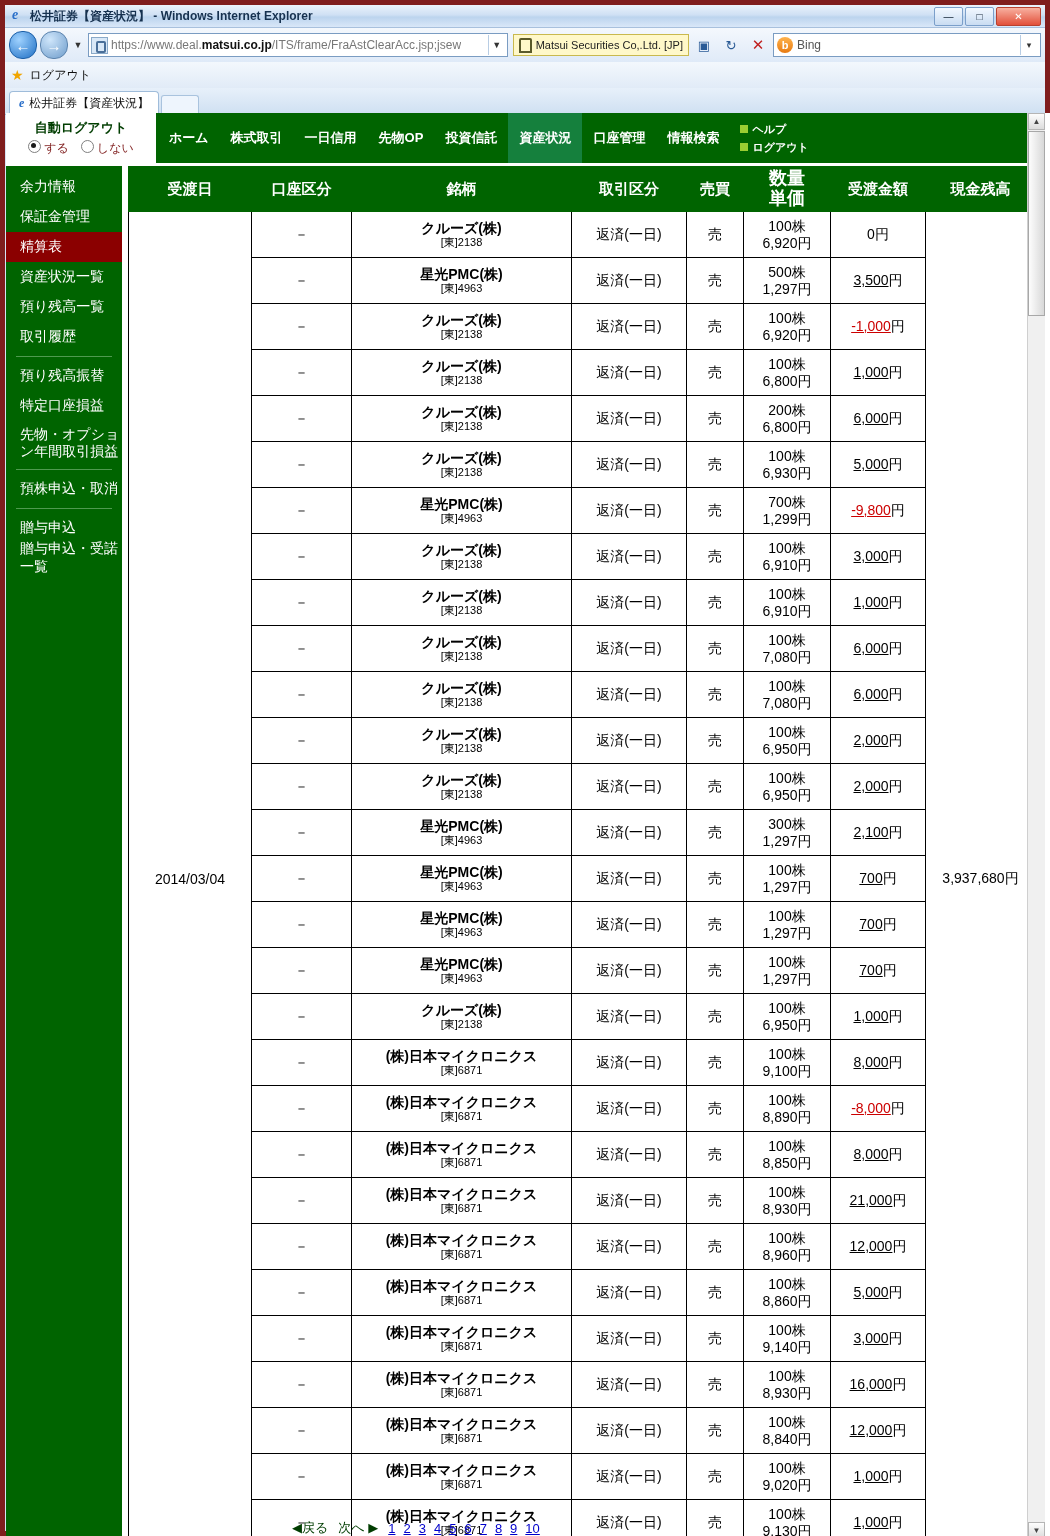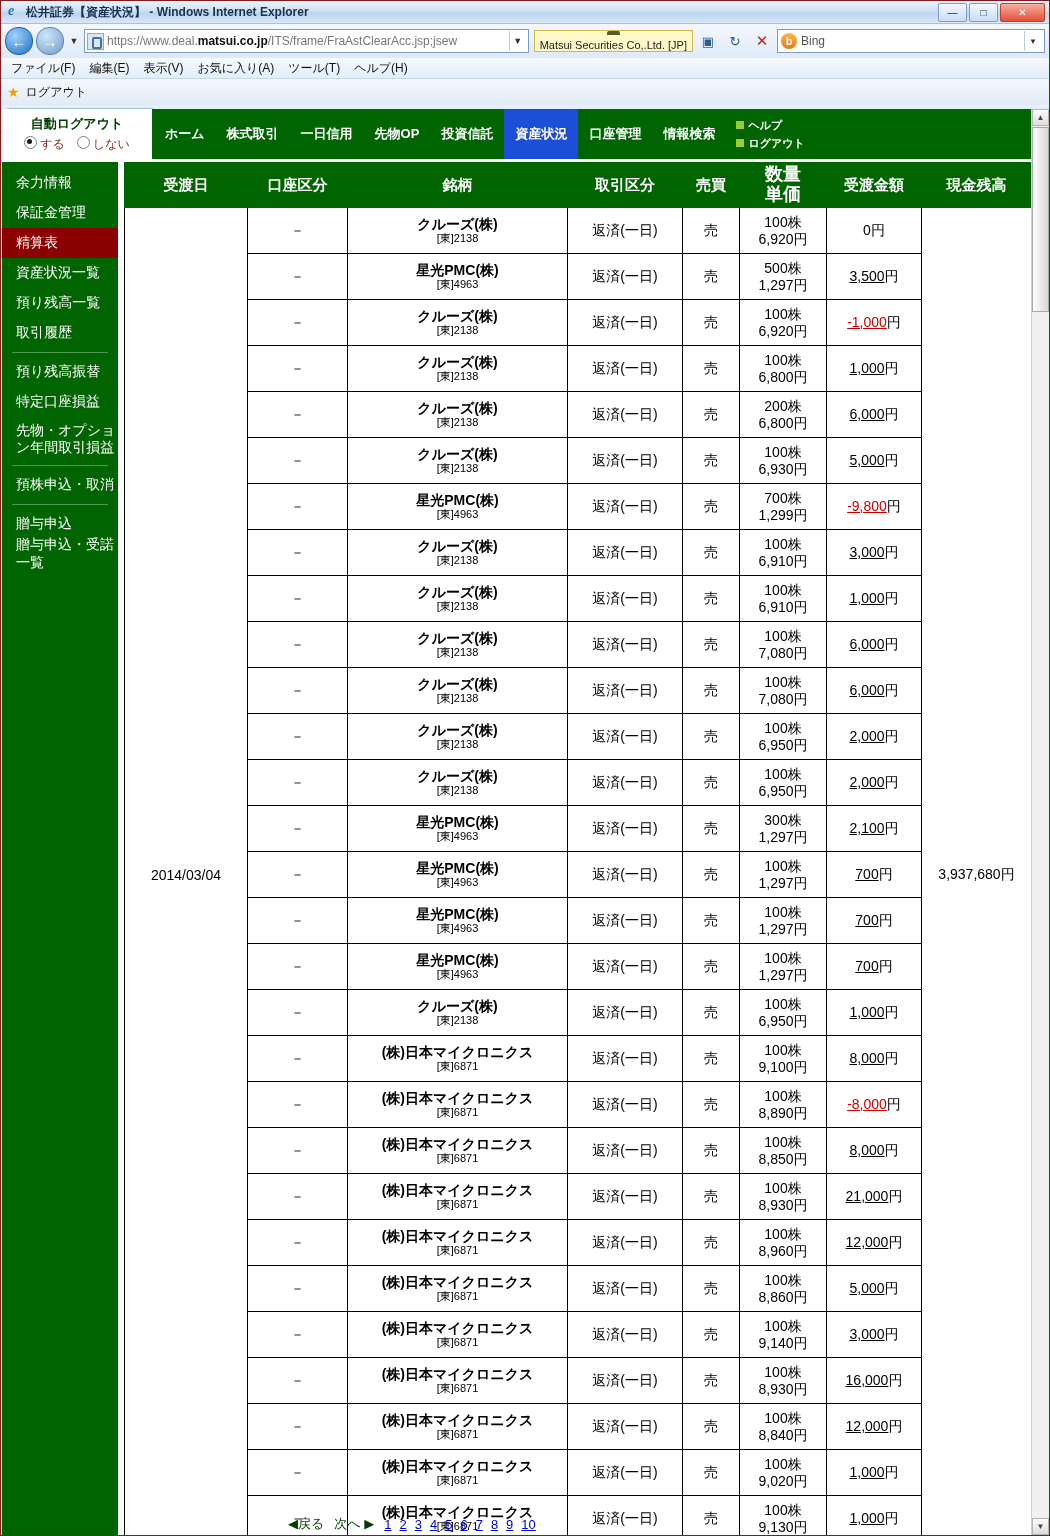--- a/index.html
+++ b/index.html
@@ -3,21 +3,21 @@
 <meta charset="utf-8">
 <style>
   html,body{margin:0;padding:0;}
   body{
     width:1050px;height:1536px;overflow:hidden;
     font-family:"Liberation Sans","DejaVu Sans",sans-serif;
     font-size:12px;background:#ffffff;
   }
   
   .window{width:1050px;height:1536px;position:relative;background:#d6e3f4;
-    border:1px solid #7f1d1d;box-sizing:border-box;}
+    border:5px solid #7f1d1d;box-sizing:border-box;}
   .titlebar{height:22px;background:linear-gradient(to bottom,#eaf2fb 0%,#cfe0f4 45%,#bcd4ee 55%,#d9e7f8 100%);
     display:flex;align-items:center;padding:0 2px;border-bottom:1px solid #a8c0dd;}
   .titlebar .ie-ico{width:16px;height:16px;margin:0 4px 0 3px;position:relative;}
   .titlebar .ie-ico:before{content:"e";position:absolute;left:2px;top:-1px;color:#2a6fc9;
     font-weight:bold;font-style:italic;font-size:14px;font-family:"Liberation Serif",serif;}
   .title-text{font-size:12px;color:#16314f;font-weight:bold;white-space:nowrap;}
   .win-btns{margin-left:auto;display:flex;gap:2px;padding-right:2px;}
   .win-btn{width:27px;height:17px;border:1px solid #7b9fca;border-radius:2px;
     background:linear-gradient(to bottom,#f2f8ff,#c9dcf2);display:flex;align-items:center;justify-content:center;
     font-size:10px;color:#123;}
@@ -33,21 +33,21 @@
   .addrbar{flex:1;height:22px;background:#fff;border:1px solid #7a9cc2;display:flex;align-items:center;
     padding:0 2px;gap:3px;}
   .lock{width:15px;height:15px;background:#d9e8f7;border:1px solid #8aa9c8;position:relative;}
   .lock:after{content:"";position:absolute;left:4px;top:3px;width:6px;height:8px;border:2px solid #4a6f99;
     border-radius:2px;}
   .urltext{font-size:12px;color:#111;white-space:nowrap;overflow:hidden;}
   .urltext .dim{color:#777;}
   .caret{width:16px;height:20px;display:flex;align-items:center;justify-content:center;color:#333;font-size:9px;
     border-left:1px solid #b8cde4;}
   .certbox{height:20px;background:#fff8c9;border:1px solid #c9b94e;display:flex;align-items:center;
-    padding:0 5px;gap:4px;font-size:11px;color:#222;white-space:nowrap;margin-left:2px;flex-direction:column;}
+    padding:0 5px;gap:4px;font-size:11px;color:#222;white-space:nowrap;margin-left:2px;}
   .certbox .padlock{width:9px;height:11px;border:2px solid #5a5a2a;border-radius:2px 2px 0 0;display:inline-block;}
   .tbicon{width:22px;height:22px;border:1px solid transparent;display:flex;align-items:center;justify-content:center;
     font-size:13px;color:#2a5b96;}
   .tbicon.red{color:#c02020;font-weight:bold;font-size:15px;}
   .searchbox{width:260px;height:22px;background:#fff;border:1px solid #7a9cc2;display:flex;align-items:center;
     padding:0 3px;gap:4px;}
   .bing{width:16px;height:16px;border-radius:8px;background:linear-gradient(#ffb34d,#e87b12);color:#fff;
     display:flex;align-items:center;justify-content:center;font-size:11px;font-weight:bold;}
   .searchtxt{color:#555;font-size:12px;}
   
@@ -71,21 +71,21 @@
   .topnav{height:50px;background:#006400;display:flex;align-items:stretch;border-bottom:3px solid #ffffff;}
   .logoutbox{width:150px;background:#ffffff;color:#333;display:flex;flex-direction:column;
     align-items:center;justify-content:center;border-right:2px solid #006400;}
   .logout-title{font-size:13px;font-weight:bold;color:#003d00;margin-bottom:3px;}
   .radio-row{display:flex;gap:12px;font-size:12px;color:#7f1d1d;align-items:center;}
   .radio{width:11px;height:11px;border-radius:50%;border:1px solid #7f7f7f;background:#fff;display:inline-block;
     margin-right:3px;vertical-align:-1px;position:relative;}
   .radio.on:after{content:"";position:absolute;left:2px;top:2px;width:5px;height:5px;border-radius:50%;background:#1a1a1a;}
   .navitem{display:flex;align-items:center;justify-content:center;padding:0 11px;color:#fff;font-weight:bold;
     font-size:13px;white-space:nowrap;}
-  .navitem.active{background:#1d4ed8;}
+  .navitem.active{background:#15803d;}
   .navhelp{display:flex;flex-direction:column;justify-content:center;padding-left:10px;gap:3px;}
   .navhelp div{color:#fff;font-size:11px;font-weight:bold;display:flex;align-items:center;gap:4px;}
   .sq{width:8px;height:8px;background:#9acd32;display:inline-block;}
   
   .bodyrow{display:flex;height:1373px;}
   .sidebar{width:160px;background:#006400;padding-top:6px;}
   .side-item{height:30px;display:flex;align-items:center;color:#fff;font-size:14px;padding-left:14px;}
   .side-item.sel{background:#8b0000;}
   .side-sep{height:1px;background:#4f9a4f;margin:4px 10px;}
   .side-item.two{height:44px;line-height:1.25;align-items:center;}
@@ -151,28 +151,20 @@
     <div class="tbicon">▣</div>
     <div class="tbicon">↻</div>
     <div class="tbicon red">✕</div>
     <div class="searchbox">
       <span class="bing">b</span>
       <span class="searchtxt">Bing</span>
       <span class="caret" style="margin-left:auto">▾</span>
     </div>
   </div>
 
-  <div class="menubar">
-    <span>ファイル(F)</span>
-    <span>編集(E)</span>
-    <span>表示(V)</span>
-    <span>お気に入り(A)</span>
-    <span>ツール(T)</span>
-    <span>ヘルプ(H)</span>
-  </div>
 
   <div class="favbar">
     <span class="star">★</span>
     <span class="favtxt">ログアウト</span>
   </div>
 
   <div class="tabrow">
     <div class="tab">
       <span class="ie-sm">e</span>
       <span>松井証券【資産状況】</span>

